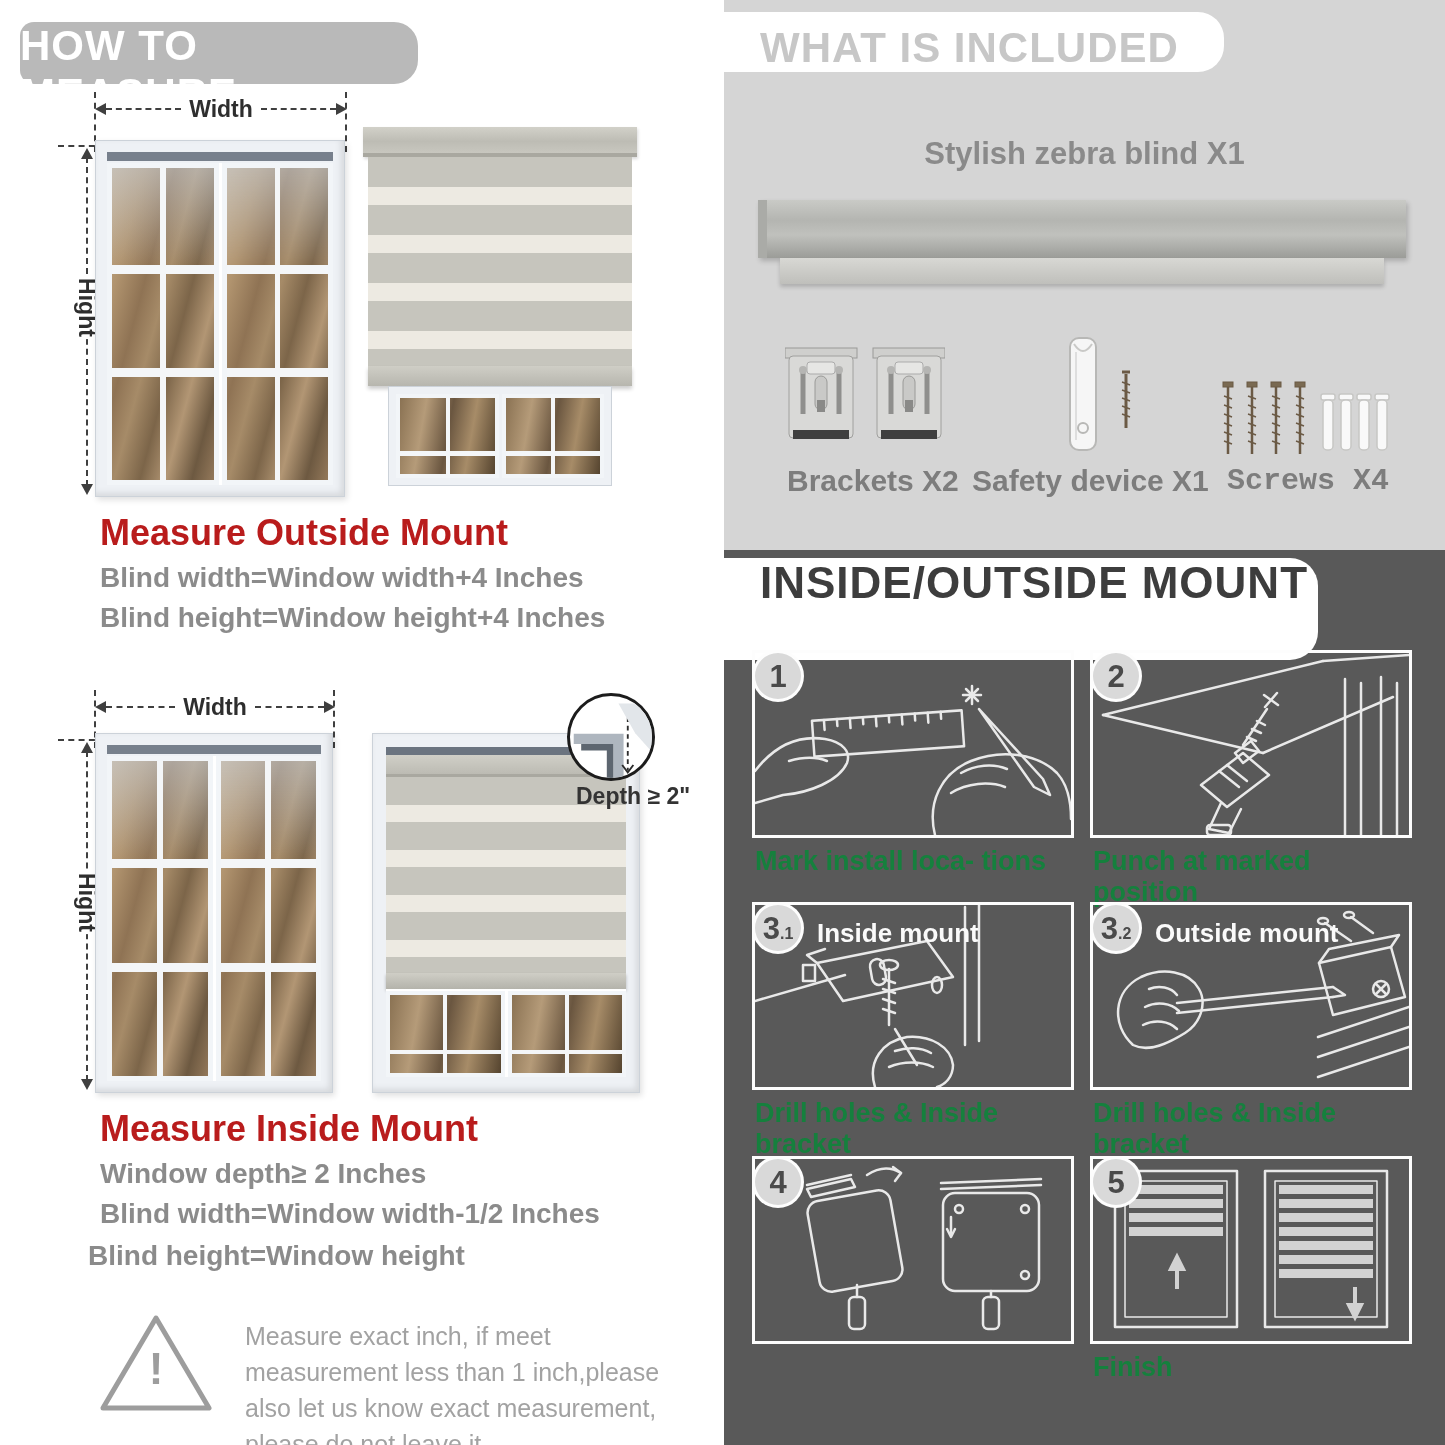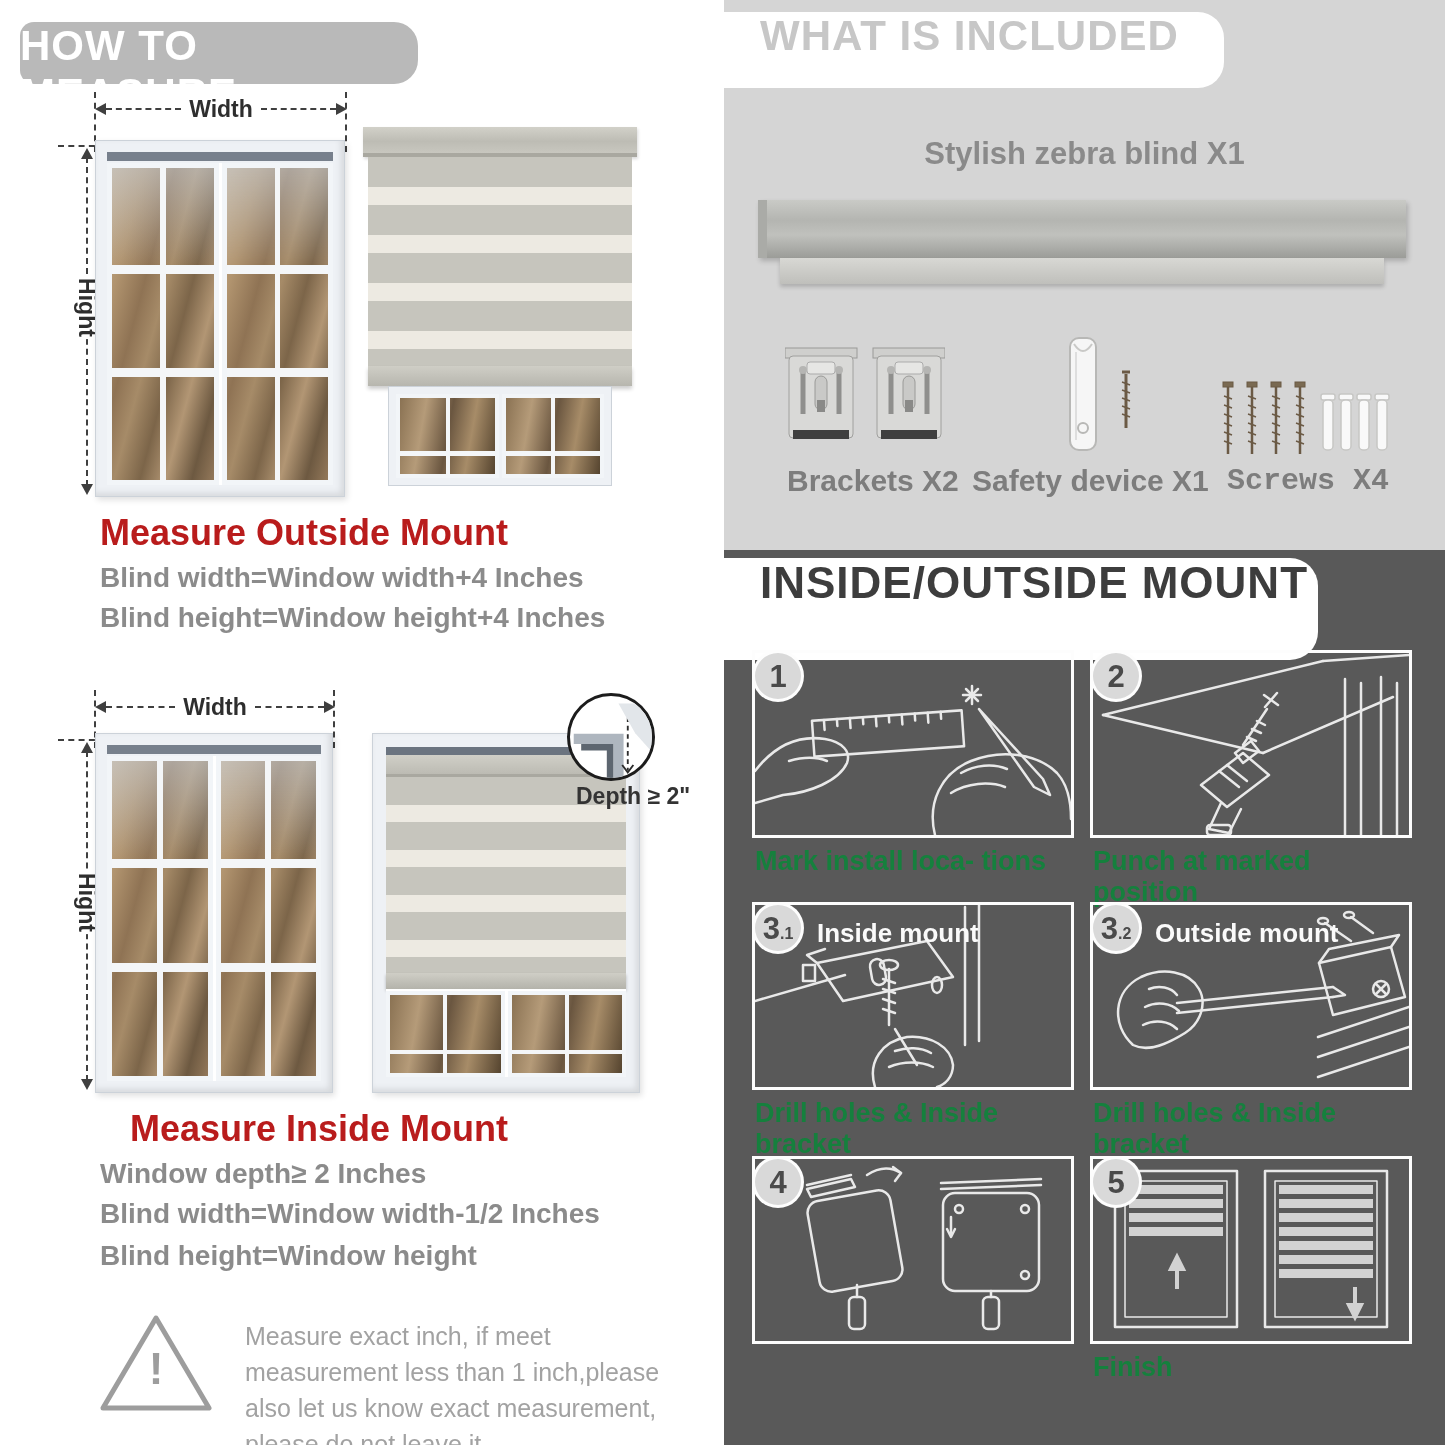--- a/index.html
+++ b/index.html
@@ -82,22 +82,22 @@
   #depth-label{position:absolute;left:576px;top:783px;font-size:23px;font-weight:bold;color:#333;}
 
   .h-dark{position:absolute;font-size:36px;font-weight:bold;color:#b91c1c;}
   .line-gray{position:absolute;font-size:28px;font-weight:bold;color:#8b8b8b;}
 
   #warning-text{position:absolute;left:245px;top:1318px;width:420px;font-size:25px;
     color:#a2a2a2;line-height:36px;}
 
   
   #right-top{position:absolute;left:724px;top:0;width:721px;height:550px;background:#d5d5d5;}
-  #banner-included{position:absolute;left:724px;top:12px;width:500px;height:76px;background:#ffffff;
-    border-radius:0 26px 26px 0;display:flex;align-items:flex-start;padding-left:36px;box-sizing:border-box;}
+  #banner-included{position:absolute;left:724px;top:12px;width:500px;height:60px;background:#ffffff;
+    border-radius:0 26px 26px 0;display:flex;align-items:flex-end;padding-left:36px;box-sizing:border-box;}
   #banner-included span{font-size:42px;font-weight:bold;color:#c7c7c7;letter-spacing:1px;}
   #product-label{position:absolute;left:724px;top:136px;width:721px;text-align:center;
     font-size:31px;font-weight:bold;color:#8a8a8a;}
   #cassette-bar{position:absolute;left:758px;top:200px;width:648px;}
   #cassette-bar .bar1{height:58px;background:linear-gradient(180deg,#c9cac6 0%,#b4b5b1 35%,#c0c1bd 60%,#9b9c98 100%);
     border-left:9px solid #aaaba7;box-shadow:2px 3px 5px rgba(0,0,0,.2);box-sizing:border-box;}
   #cassette-bar .bar2{margin-left:22px;width:604px;height:26px;
     background:linear-gradient(180deg,#d8d8d4,#bfbfbb);box-shadow:0 3px 4px rgba(0,0,0,.18);}
   .item-label{position:absolute;top:464px;font-size:30px;font-weight:bold;color:#7d7d7d;}
 
@@ -206,24 +206,24 @@
     <svg viewBox="0 0 88 88">
       <path d="M4,46 L52,46 L52,88" stroke="#aeb6bf" stroke-width="11" fill="none"></path>
       <path d="M12,55 L43,55 L43,88" stroke="#5d6670" stroke-width="7" fill="none"></path>
       <path d="M62,14 L62,80" stroke="#2c2c2c" stroke-width="2" stroke-dasharray="5,4" fill="none"></path>
       <path d="M56,74 L62,82 L68,74" stroke="#2c2c2c" stroke-width="2" fill="none"></path>
       <path d="M52,8 L88,8 L88,60 L70,40 Z" fill="#e2e6ea"></path>
     </svg>
   </div>
   <div id="depth-label">Depth ≥ 2"</div>
 
-  <div class="h-dark" style="left:100px;top:1108px;margin-left:30px;">Measure Inside Mount</div>
+  <div class="h-dark" style="left:100px;top:1108px;">Measure Inside Mount</div>
   <div class="line-gray" style="left:100px;top:1158px;">Window depth≥ 2 Inches</div>
   <div class="line-gray" style="left:100px;top:1198px;">Blind width=Window width-1/2 Inches</div>
-  <div class="line-gray" style="left:100px;top:1240px;text-align:right;">Blind height=Window height</div>
+  <div class="line-gray" style="left:88px;top:1240px;text-align:right;">Blind height=Window height</div>
 
   <div style="position:absolute;left:95px;top:1310px;width:122px;height:108px;">
     <svg viewBox="0 0 122 108" style="position:absolute;inset:0;">
       <path d="M61,8 L114,98 L8,98 Z" fill="none" stroke="#9d9d9d" stroke-width="5" stroke-linejoin="round"></path>
     </svg>
     <span style="position:absolute;left:0;right:0;top:34px;text-align:center;font-size:44px;font-weight:bold;color:#9d9d9d;">!</span>
   </div>
   <div id="warning-text">Measure exact inch, if meet measurement less than 1 inch,please also let us know exact measurement, please do not leave it</div>
 
   <div id="right-top"></div>

